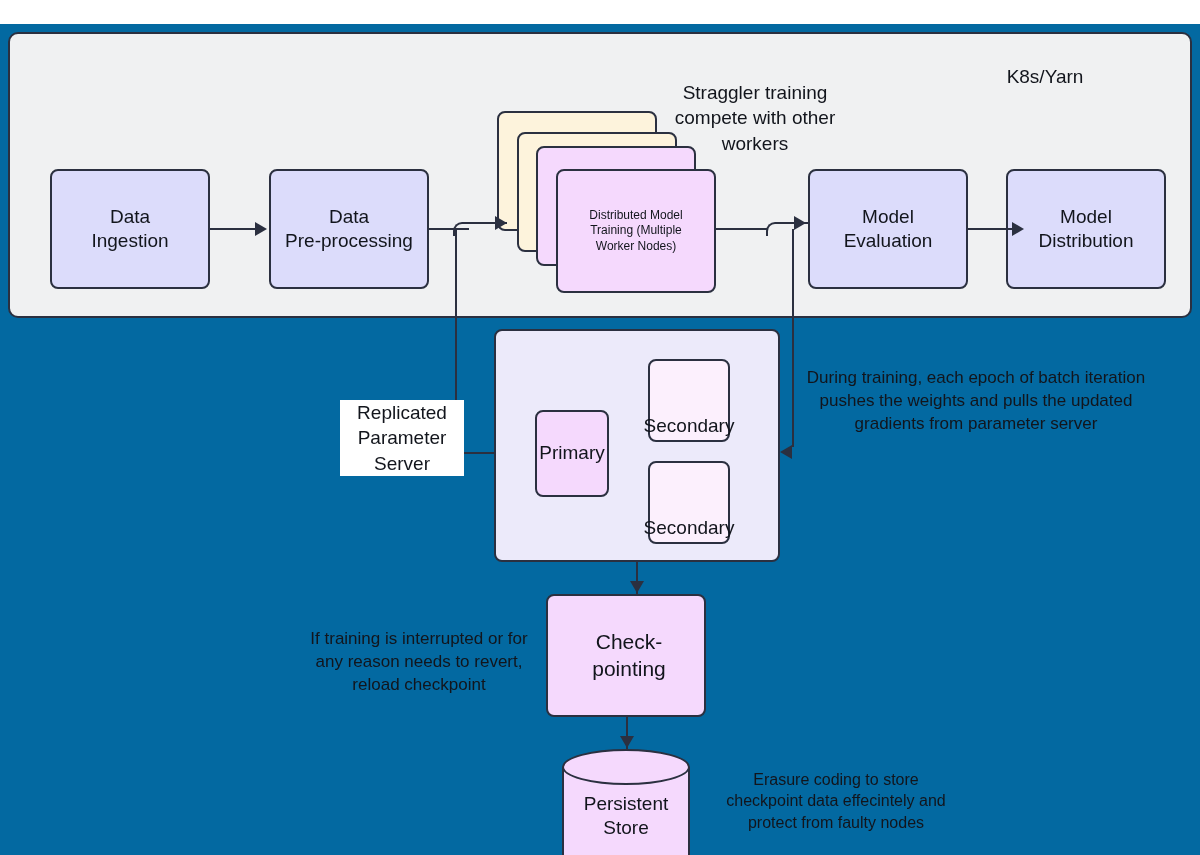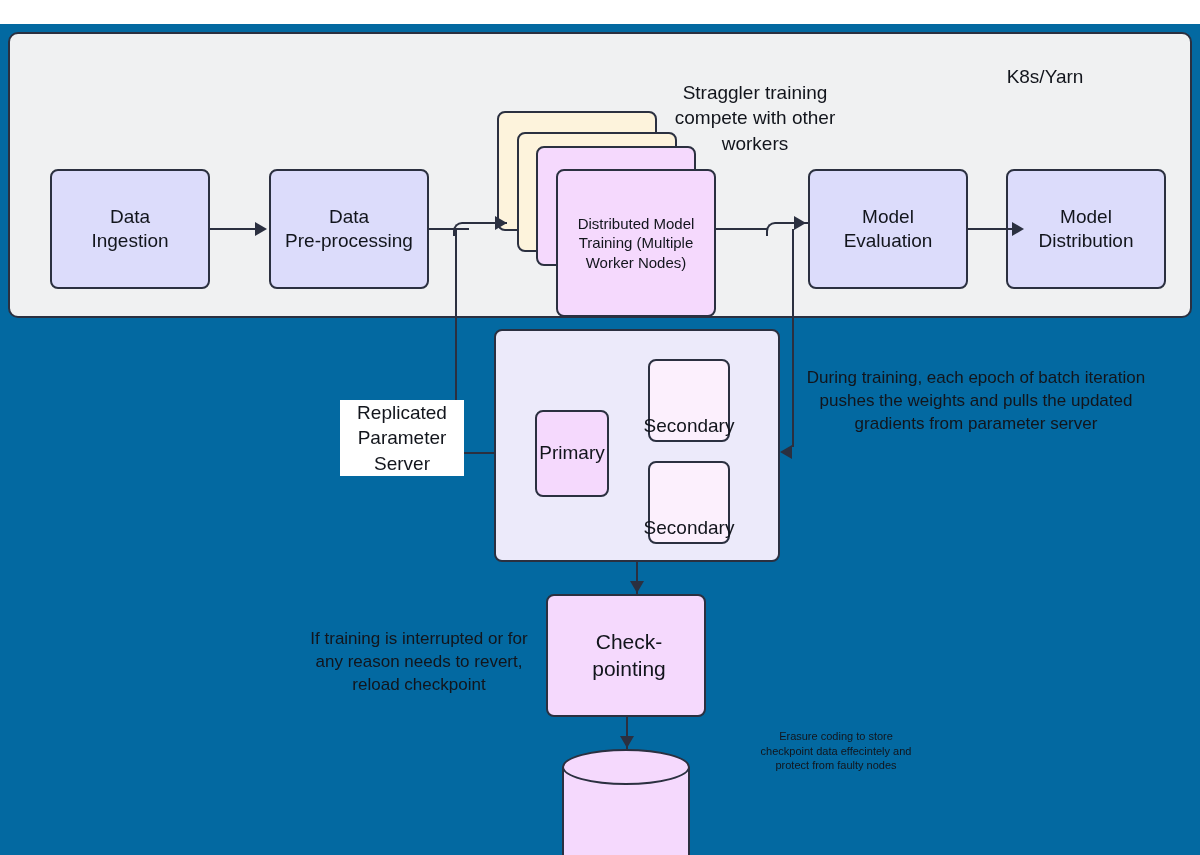--- a/index.html
+++ b/index.html
@@ -154,21 +154,21 @@
 
   <div class="node lavender" style="left:50px; top:145px; width:160px; height:120px; font-size:19px;">Data
 Ingestion</div>
 
   <div class="node lavender" style="left:269px; top:145px; width:160px; height:120px; font-size:19px;">Data
 Pre-processing</div>
 
   <div class="node cream" style="left:497px; top:87px; width:160px; height:120px;"></div>
   <div class="node cream" style="left:517px; top:108px; width:160px; height:120px;"></div>
   <div class="node pink" style="left:536px; top:122px; width:160px; height:120px;"></div>
-  <div class="node pink" style="left:556px; top:145px; width:160px; height:148px; font-size:15px;">Distributed Model
+  <div class="node pink" style="left:556px; top:145px; width:160px; height:124px; font-size:12px;">Distributed Model
 Training (Multiple
 Worker Nodes)</div>
 
   <div class="node lavender" style="left:808px; top:145px; width:160px; height:120px; font-size:19px;">Model
 Evaluation</div>
 
   <div class="node lavender" style="left:1006px; top:145px; width:160px; height:120px; font-size:19px;">Model
 Distribution</div>
 
   <div class="edge h" style="left:210px; top:204px; width:47px;"></div>
@@ -224,19 +224,21 @@
 reload checkpoint</div>
 
   <div class="edge v" style="left:626px; top:693px; height:32px;"></div>
   <div class="arrow down" style="left:620px; top:712px;"></div>
 
   <div class="cylinder" style="left:562px; top:725px; width:128px; height:120px;">
     <div class="cyl-body" style="top:18px; width:128px; height:99px;"></div>
     <div class="cyl-bottom" style="top:96px; width:128px; height:36px;"></div>
     <div class="cyl-body" style="top:26px; width:128px; height:80px; border-top:none; border-bottom:none;"></div>
     <div class="cyl-top" style="top:0px; width:128px; height:36px;"></div>
+    <div class="cyl-label" style="top:43px;">Persistent
+Store</div>
   </div>
 
-  <div class="note" style="left:718px; top:705px; width:236px; font-size:11px;">Erasure coding to store
+  <div class="note" style="left:718px; top:745px; width:236px; font-size:16px;">Erasure coding to store
 checkpoint data effecintely and
 protect from faulty nodes</div>
 
 </div>
 
 </body></html>

